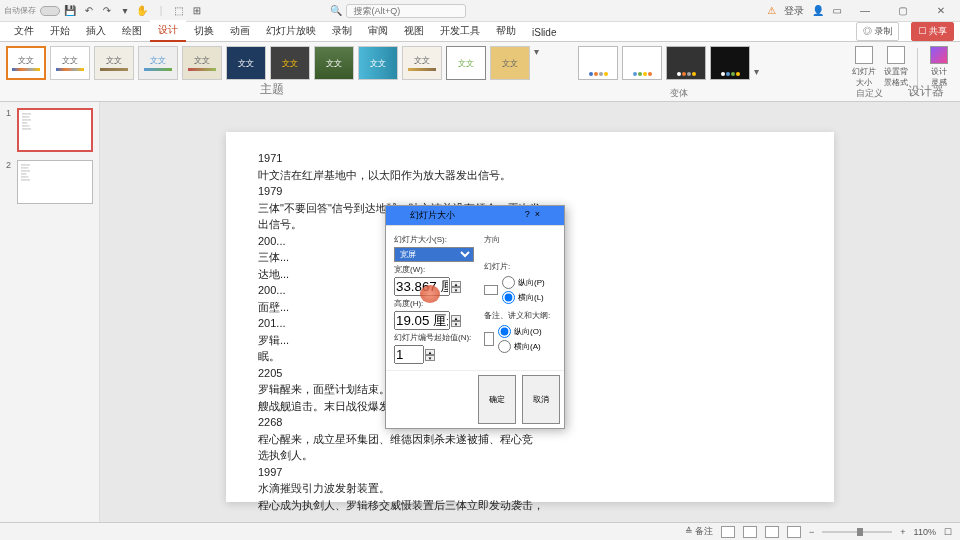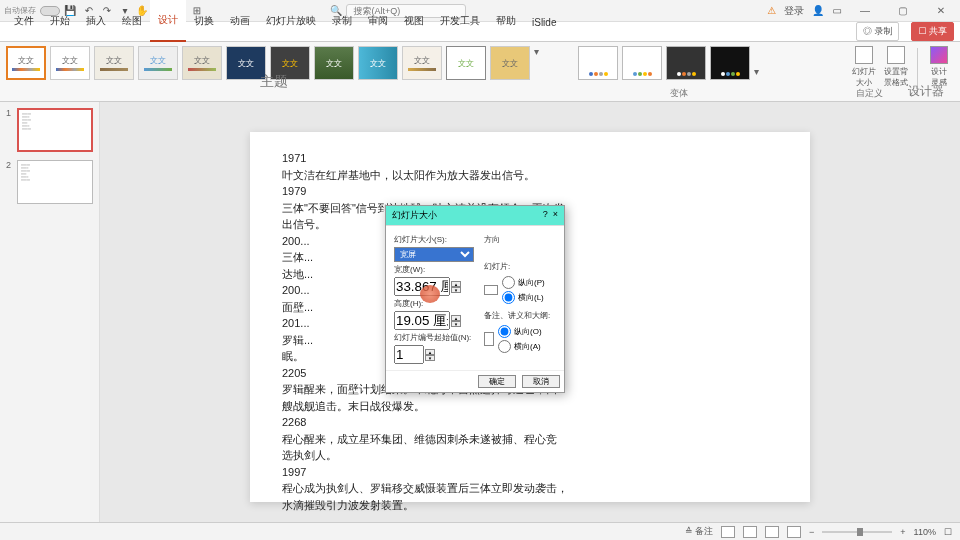--- a/index.html
+++ b/index.html
@@ -6,71 +6,71 @@
 body{width:960px;height:540px;background:#fff;overflow:hidden;font-size:10px;position:relative}
 .titlebar{height:22px;background:#f3f3f3;display:flex;align-items:center;padding:0 4px;border-bottom:1px solid #ddd}
 .titlebar .left{display:flex;align-items:center;gap:6px;flex:1}
 .titlebar .qat{display:flex;gap:4px;align-items:center}
 .titlebar .qat span{width:14px;height:14px;display:flex;align-items:center;justify-content:center;color:#555;font-size:10px}
 .titlebar .search{margin-left:120px;display:flex;align-items:center;gap:4px;color:#888}
 .titlebar .search input{border:1px solid #ccc;border-radius:3px;padding:1px 16px 1px 6px;font-size:9px;width:120px;background:#fafafa}
 .titlebar .right{display:flex;align-items:center;gap:8px;color:#555}
 .titlebar .winbtn{width:30px;text-align:center;color:#666}
 .tabs{height:20px;background:#fff;display:flex;align-items:flex-end;padding:0 6px;border-bottom:1px solid #ccc}
-.tabs .tab{padding:13px 8px;font-size:10px;color:#333;cursor:pointer}
+.tabs .tab{padding:3px 8px;font-size:10px;color:#333;cursor:pointer}
 .tabs .tab.active{color:#c43e1c;border-bottom:2px solid #c43e1c;margin-bottom:-1px;background:#fff}
 .tabs .rightbtns{margin-left:auto;display:flex;gap:12px;align-items:center}
 .tabs .rightbtns .b{font-size:9px;padding:2px 6px;border:1px solid #ccc;border-radius:2px;color:#555}
 .tabs .rightbtns .share{background:#d9534f;color:#fff;border:1px solid #d9534f}
 .ribbon{height:60px;background:#f7f7f7;border-bottom:1px solid #ccc;display:flex;position:relative}
 .themes{display:flex;gap:4px;padding:4px 6px;align-items:flex-start}
 .thm{width:40px;height:34px;border:1px solid #ccc;background:#fff;display:flex;flex-direction:column;justify-content:center;align-items:center;font-size:8px;color:#666;position:relative}
 .thm.sel{border:2px solid #e67e22}
 .thm .bar{height:3px;width:28px;margin-top:2px}
 .thm.c1{background:#fff}.thm.c2{background:#fff}.thm.c3{background:#f0ede4}.thm.c4{background:#eee}
 .thm.c5{background:#e8e2d0}.thm.c6{background:#1e3a5f;color:#fff}.thm.c7{background:#404040;color:#fff}
 .thm.c8{background:linear-gradient(#5a7a4a,#3a5a2a);color:#fff}.thm.c9{background:linear-gradient(90deg,#4db8d8,#2a8aa8);color:#fff}
 .thm.c10{background:#f5f0e8}.thm.c11{background:#fff;border-color:#888}.thm.c12{background:#e8c878}
-.grplabel{position:absolute;bottom:10px;font-size:14px;color:#777;left:260px}
+.grplabel{position:absolute;bottom:3px;font-size:12px;color:#777;left:260px}
 .variants{display:flex;gap:4px;padding:4px 6px;margin-left:20px}
 .vthm{width:40px;height:34px;border:1px solid #bbb;background:#fff;display:flex;align-items:flex-end;justify-content:center}
 .vthm .dots{display:flex;gap:1px;margin-bottom:3px}
 .vthm .dots i{width:4px;height:4px;border-radius:50%}
 .vthm.v1{background:#fff}.vthm.v2{background:#fff}.vthm.v3{background:#333}.vthm.v4{background:#111}
 .ribR{margin-left:auto;display:flex;gap:2px;padding:4px 6px}
 .ribBtn{width:30px;display:flex;flex-direction:column;align-items:center;font-size:8px;color:#555;gap:2px}
 .ribBtn .ic{width:18px;height:18px;border:1px solid #999;background:#fff}
 .grplabel2{position:absolute;bottom:1px;font-size:9px;color:#777;right:77px}
 .grplabel3{position:absolute;bottom:1px;font-size:12px;color:#777;right:16px}
 .grplabelV{position:absolute;bottom:1px;font-size:9px;color:#777;left:670px}
 .workspace{display:flex;height:430px}
 .thumbs{width:100px;background:#f3f3f3;padding:6px;overflow-y:auto;border-right:1px solid #ddd}
 .thumbitem{margin-bottom:8px;display:flex;gap:3px}
 .thumbitem .n{font-size:9px;color:#666;width:8px}
 .thumbitem .timg{width:76px;height:44px;background:#fff;border:1px solid #bbb;padding:3px;font-size:3px;color:#888;line-height:3px;overflow:hidden}
 .thumbitem.sel .timg{border:2px solid #d9534f}
 .canvas{flex:1;background:#e8e8e8;display:flex;justify-content:center;align-items:flex-start;padding:30px 20px;position:relative}
-.slide{width:560px;height:370px;background:#fff;box-shadow:0 2px 8px rgba(0,0,0,.15);padding:18px 32px;font-size:11px;line-height:1.5;color:#222}
+.slide{width:608px;height:370px;background:#fff;box-shadow:0 2px 8px rgba(0,0,0,.15);padding:18px 32px;font-size:11px;line-height:1.5;color:#222}
 .slide p{margin:0}
 .dialog{position:absolute;left:385px;top:205px;width:180px;background:#fff;border:1px solid #999;box-shadow:2px 2px 10px rgba(0,0,0,.3);font-size:9px;z-index:10}
-.dialog .dtitle{background:#5eead4;padding:3px 6px;display:flex;justify-content:space-between;border-bottom:1px solid #ddd;font-size:9px}
+.dialog .dtitle{background:#3b82f6;padding:3px 24px;display:flex;justify-content:space-between;border-bottom:1px solid #ddd;font-size:9px}
 .dialog .dbody{padding:6px 8px;display:flex;gap:10px}
 .dialog .col{flex:1}
 .dialog label{display:block;font-size:8px;color:#333;margin:2px 0}
 .dialog select,.dialog input[type=text]{width:80px;font-size:8px;border:1px solid #888;padding:1px;background:#fff}
 .dialog .highlight{background:#3874d0;color:#fff}
 .dialog .spin{display:flex;align-items:center}
 .dialog .spin input{width:56px}
 .dialog .spin .ud{display:flex;flex-direction:column;margin-left:1px}
 .dialog .spin .ud b{width:10px;height:6px;border:1px solid #888;font-size:5px;line-height:4px;text-align:center;font-weight:normal;background:#eee}
 .dialog .redbub{position:absolute;left:26px;top:53px;width:20px;height:18px;background:radial-gradient(circle,#f08060,#d04020);border-radius:50%;opacity:.8}
 .dialog .radio{display:flex;align-items:center;gap:3px;font-size:8px;margin:2px 0}
 .dialog .ricon{width:14px;height:10px;border:1px solid #888;background:#fff}
 .dialog .dfoot{padding:4px;display:flex;justify-content:flex-end;gap:6px;border-top:1px solid #eee}
-.dialog .dfoot button{font-size:8px;padding:0 10px;border:1px solid #888;background:#f0f0f0}
+.dialog .dfoot button{font-size:8px;padding:18px 10px;border:1px solid #888;background:#f0f0f0}
 .status{position:absolute;bottom:0;left:0;right:0;height:18px;background:#f3f3f3;border-top:1px solid #ccc;display:flex;align-items:center;padding:0 8px;font-size:9px;color:#555}
 .status .sl{display:flex;gap:10px}
 .status .sr{margin-left:auto;display:flex;gap:8px;align-items:center}
 .status .sr .vbtn{width:14px;height:12px;border:1px solid #999;background:#fff}
 .status .slider{width:70px;height:2px;background:#ccc;position:relative}
 .status .slider::after{content:"";position:absolute;left:50%;top:-3px;width:6px;height:8px;background:#888}
 .collapse{position:absolute;right:4px;top:104px;font-size:9px;color:#888}
 </style>
 </head>
 <body>
@@ -258,22 +258,22 @@
       <p>201...</p>
       <p style="white-space:pre">罗辑...                                   J3X1的咒语，随后冬</p>
       <p>眠。</p>
       <p>2205</p>
       <p>罗辑醒来，面壁计划结束。章北海率自然选择号逃亡，四</p>
       <p>艘战舰追击。末日战役爆发。</p>
       <p>2268</p>
       <p>程心醒来，成立星环集团、维德因刺杀未遂被捕、程心竞</p>
       <p>选执剑人。</p>
       <p>1997</p>
+      <p>水滴摧毁引力波发射装置。</p>
       <p>程心成为执剑人、罗辑移交威慑装置后三体立即发动袭击，</p>
-      <p>水滴摧毁引力波发射装置。</p>
     </div>
   </div>
 </div>
 
 <div class="dialog">
   <div class="dtitle">
     <span>幻灯片大小</span>
     <span><span>?</span>&nbsp;&nbsp;<span>×</span></span>
   </div>
   <div class="dbody">

